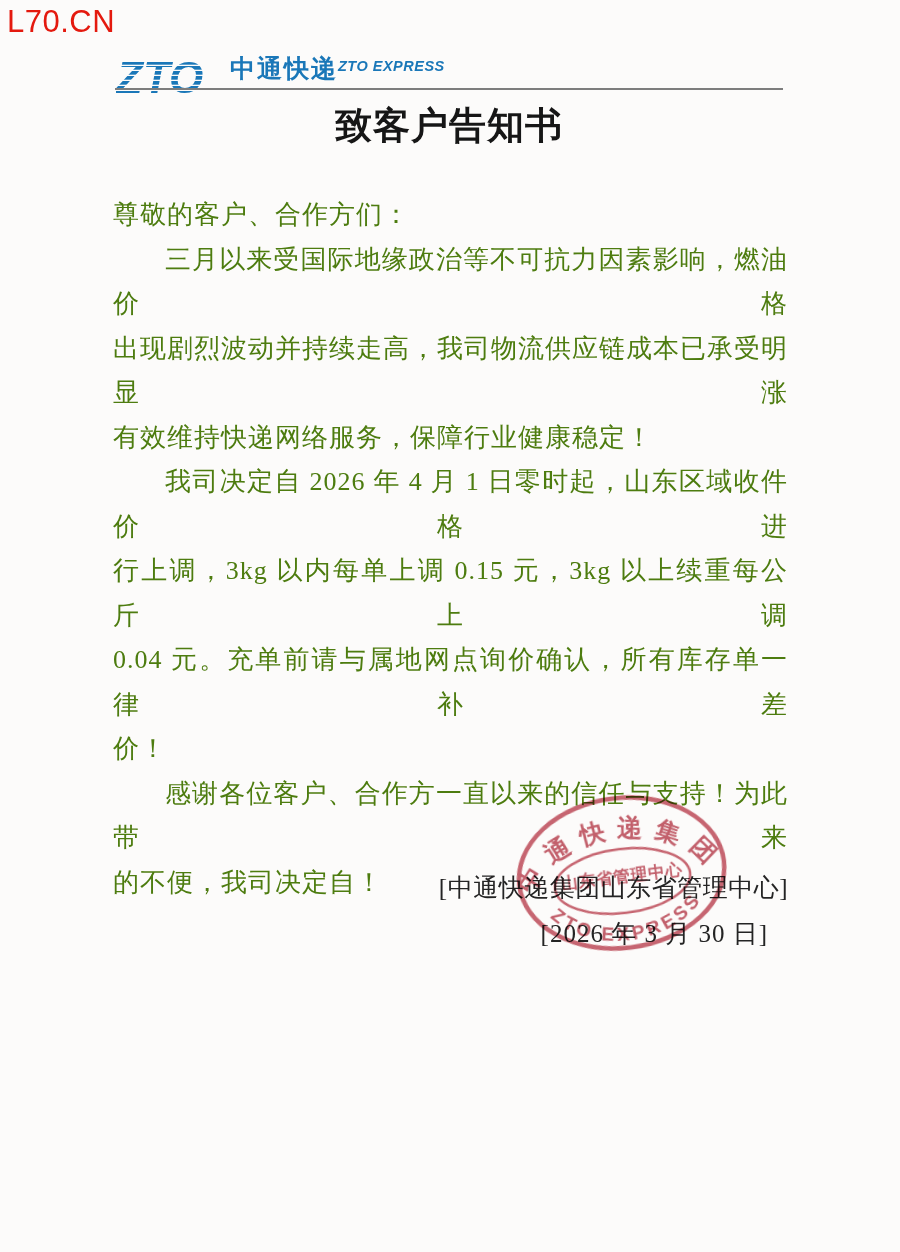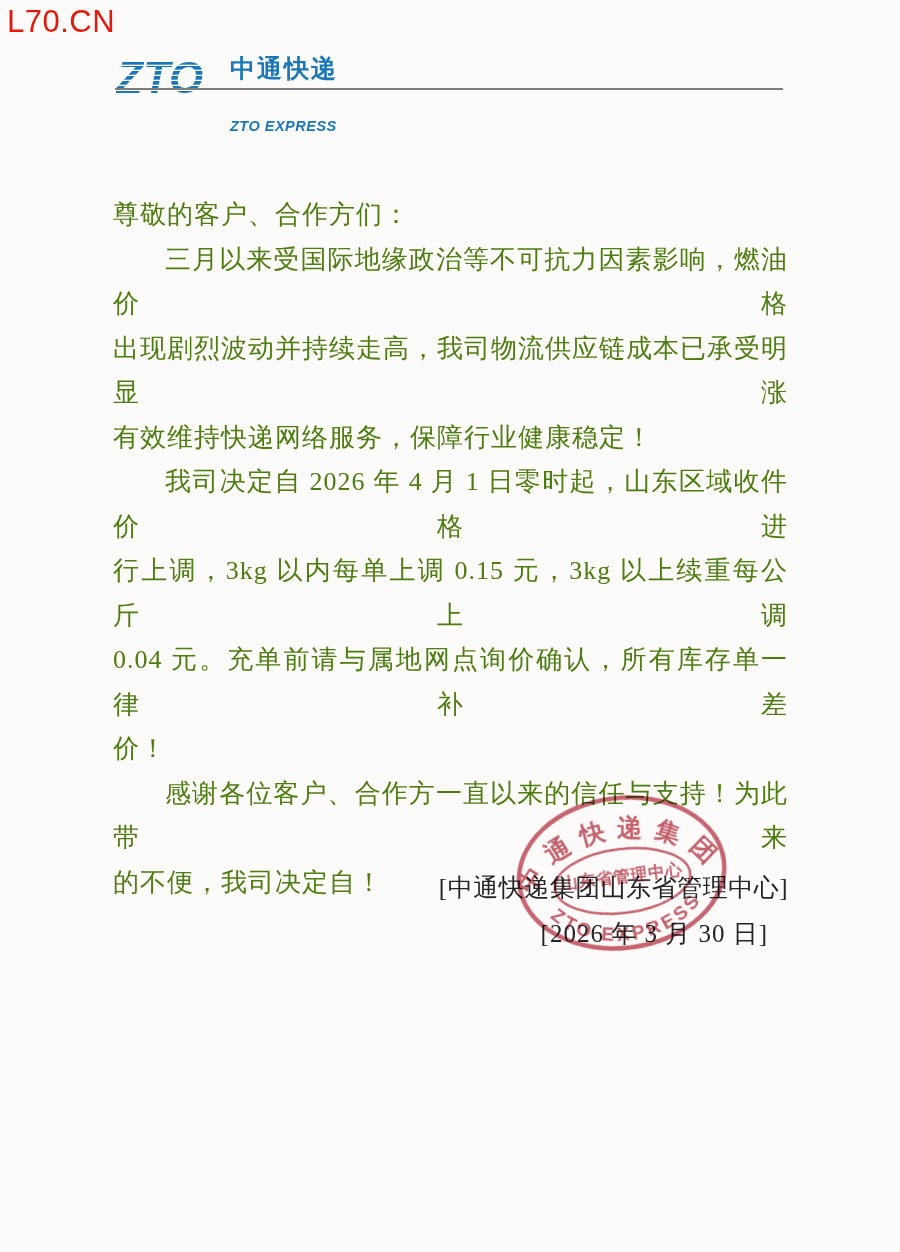--- a/index.html
+++ b/index.html
@@ -33,23 +33,22 @@
     left: 116px;
     top: 56px;
     height: 46px;
     display: flex;
     align-items: flex-start;
   }
   .zto-mark-svg { display: block; }
   .logo-names {
     margin-left: 8px;
     display: flex;
-    flex-direction: column;
+    flex-direction: row;
     line-height: 1;
-    gap: 35px;
   }
   .logo-cn {
     font-family: "Liberation Sans", "DejaVu Sans", sans-serif;
     font-weight: bold;
     font-size: 25px;
     color: #1a77b8;
     letter-spacing: 2px;
   }
   .logo-en {
     font-family: "Liberation Sans", "DejaVu Sans", sans-serif;
@@ -141,20 +140,21 @@
       <text x="0" y="37" font-family="Liberation Sans, DejaVu Sans, sans-serif" font-size="44" font-weight="bold" font-style="italic" fill="url(#stripe)">ZTO</text>
     </svg>
     <div class="logo-names">
       <span class="logo-cn">中通快递</span>
       <span class="logo-en">ZTO EXPRESS</span>
     </div>
   </div>
 
   <div class="header-rule"></div>
 
+  <div class="doc-title">致客户告知书</div>
 
   <div class="bodytext">
     <div class="ln">尊敬的客户、合作方们：</div>
     <div class="ln fill ind">三月以来受国际地缘政治等不可抗力因素影响，燃油价格</div>
     <div class="ln fill">出现剧烈波动并持续走高，我司物流供应链成本已承受明显涨</div>
     <div class="ln">有效维持快递网络服务，保障行业健康稳定！</div>
     <div class="ln fill ind">我司决定自 2026 年 4 月 1 日零时起，山东区域收件价格进</div>
     <div class="ln fill">行上调，3kg 以内每单上调 0.15 元，3kg 以上续重每公斤上调</div>
     <div class="ln fill">0.04 元。充单前请与属地网点询价确认，所有库存单一律补差</div>
     <div class="ln">价！</div>

